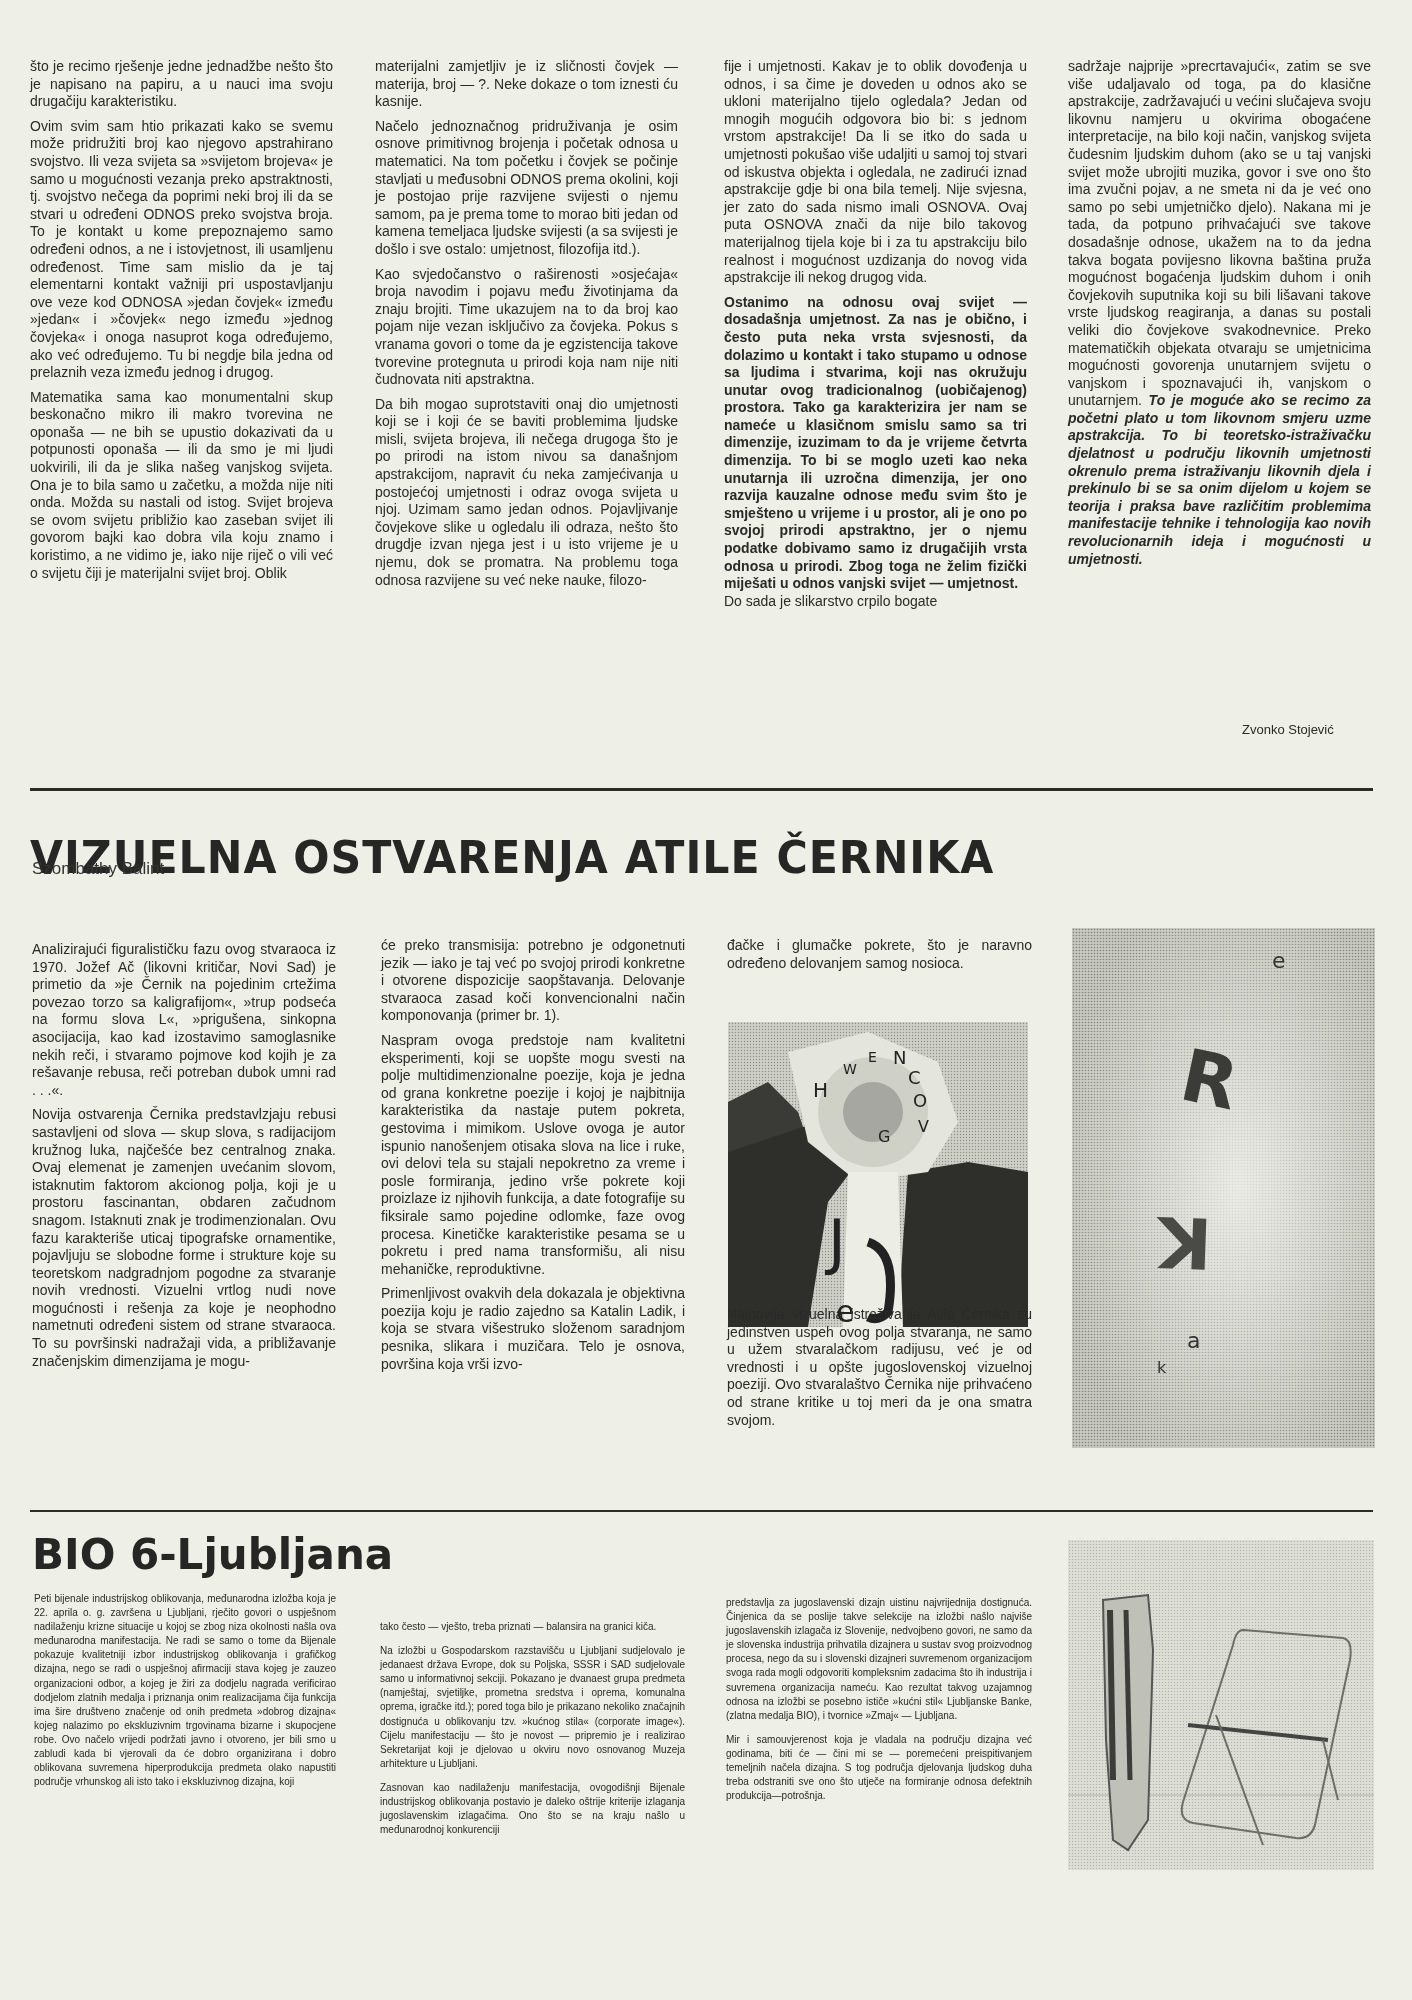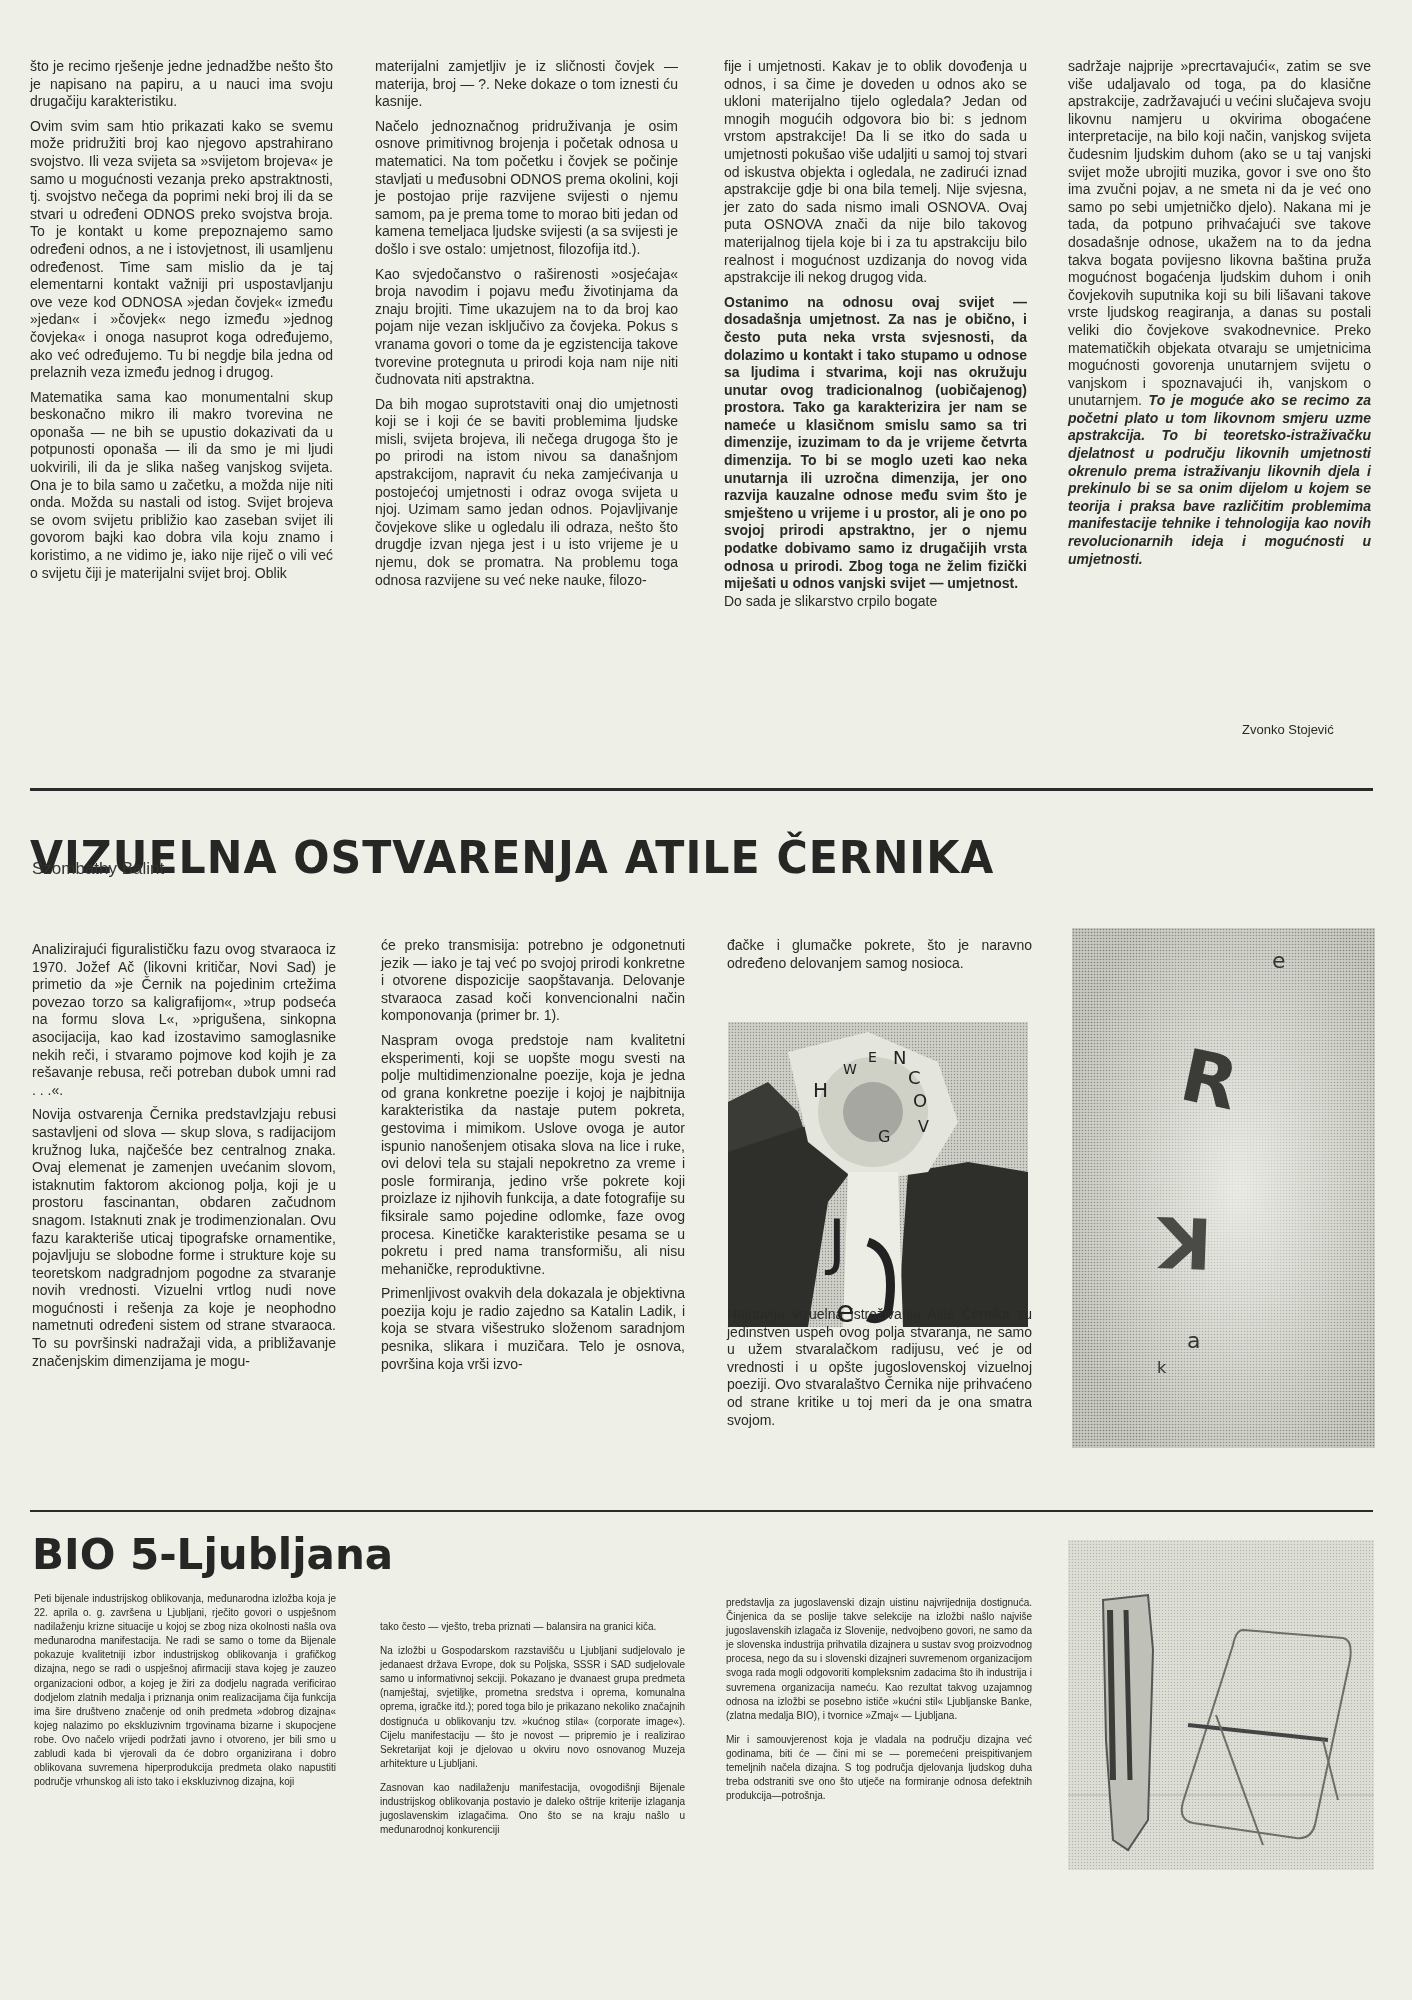--- a/index.html
+++ b/index.html
@@ -111,21 +111,21 @@
     <text x="200" y="40" font-size="22" fill="#333" font-family="DejaVu Sans, sans-serif">e</text>
     <text x="110" y="175" font-size="72" font-weight="bold" fill="#3b3b38" font-family="DejaVu Sans, sans-serif" transform="rotate(12 130 150)">R</text>
     <text x="90" y="340" font-size="70" font-weight="bold" fill="#4a4a46" font-family="DejaVu Sans, sans-serif" transform="rotate(182 115 315)">K</text>
     <text x="115" y="420" font-size="22" fill="#333" font-family="DejaVu Sans, sans-serif">a</text>
     <text x="85" y="445" font-size="16" fill="#333" font-family="DejaVu Sans, sans-serif">k</text>
   </svg>
 </div>
 
 <div class="rule thin" style="left:30px; top:1510px; width:1343px;"></div>
 
-<div class="h1" style="left:32px; top:1530px; font-size:42px; letter-spacing:0px;">BIO 5-Ljubljana</div>
+<div class="h1" style="left:32px; top:1530px; font-size:42px; letter-spacing:0px;">BIO 6-Ljubljana</div>
 
 <div class="col small" style="left:34px; top:1592px; width:302px;">
   <p>Peti bijenale industrijskog oblikovanja, međunarodna izložba koja je 22. aprila o. g. završena u Ljubljani, rječito govori o uspješnom nadilaženju krizne situacije u kojoj se zbog niza okolnosti našla ova međunarodna manifestacija. Ne radi se samo o tome da Bijenale pokazuje kvalitetniji izbor industrijskog oblikovanja i grafičkog dizajna, nego se radi o uspješnoj afirmaciji stava kojeg je zauzeo organizacioni odbor, a kojeg je žiri za dodjelu nagrada verificirao dodjelom zlatnih medalja i priznanja onim realizacijama čija funkcija ima šire društveno značenje od onih predmeta »dobrog dizajna« kojeg nalazimo po ekskluzivnim trgovinama bizarne i skupocjene robe. Ovo načelo vrijedi podržati javno i otvoreno, jer bili smo u zabludi kada bi vjerovali da će dobro organizirana i dobro oblikovana suvremena hiperprodukcija predmeta olako napustiti područje vrhunskog ali isto tako i ekskluzivnog dizajna, koji</p>
 </div>
 <div class="col small" style="left:380px; top:1596px; width:305px;margin-top:24px;">
   <p>tako često — vješto, treba priznati — balansira na granici kiča.</p>
   <p>Na izložbi u Gospodarskom razstavišču u Ljubljani sudjelovalo je jedanaest država Evrope, dok su Poljska, SSSR i SAD sudjelovale samo u informativnoj sekciji. Pokazano je dvanaest grupa predmeta (namještaj, svjetiljke, prometna sredstva i oprema, komunalna oprema, igračke itd.); pored toga bilo je prikazano nekoliko značajnih dostignuća u oblikovanju tzv. »kućnog stila« (corporate image«). Cijelu manifestaciju — što je novost — pripremio je i realizirao Sekretarijat koji je djelovao u okviru novo osnovanog Muzeja arhitekture u Ljubljani.</p>
   <p>Zasnovan kao nadilaženju manifestacija, ovogodišnji Bijenale industrijskog oblikovanja postavio je daleko oštrije kriterije izlaganja jugoslavenskim izlagačima. Ono što se na kraju našlo u međunarodnoj konkurenciji</p>
 </div>
 <div class="col small" style="left:726px; top:1596px; width:306px;">

